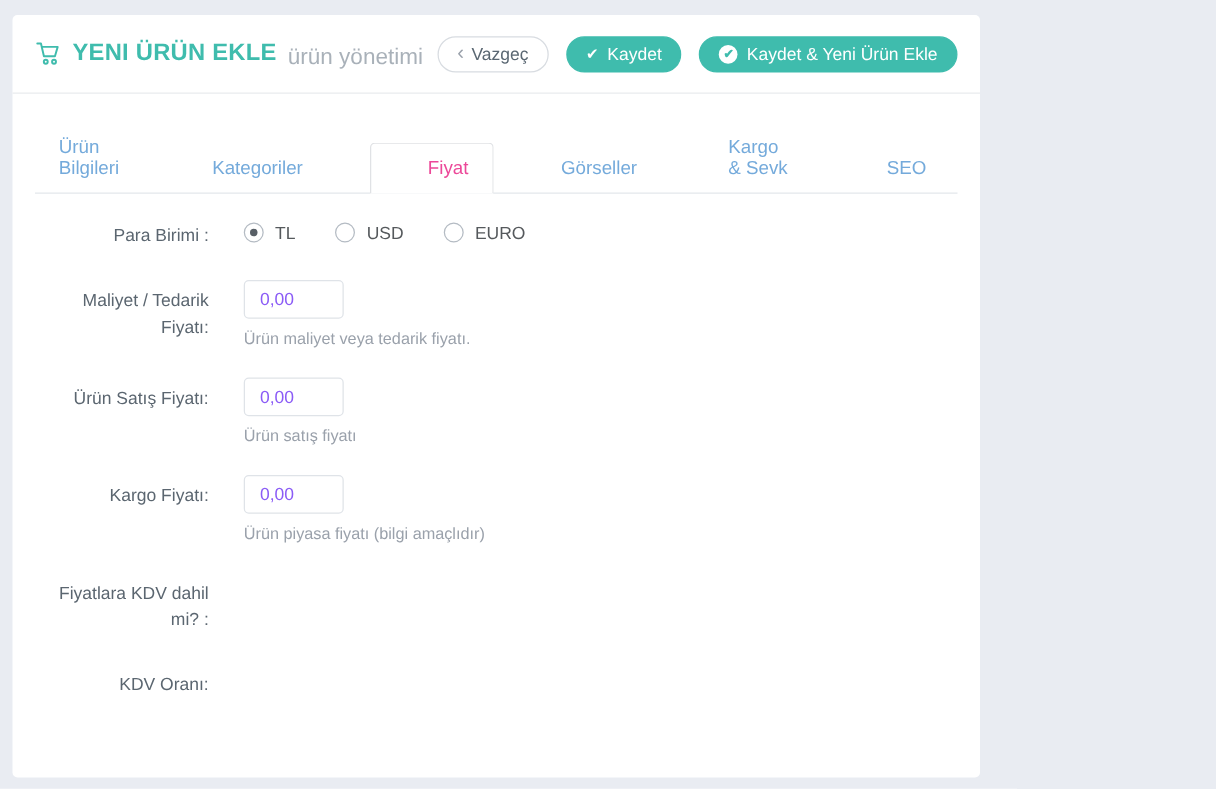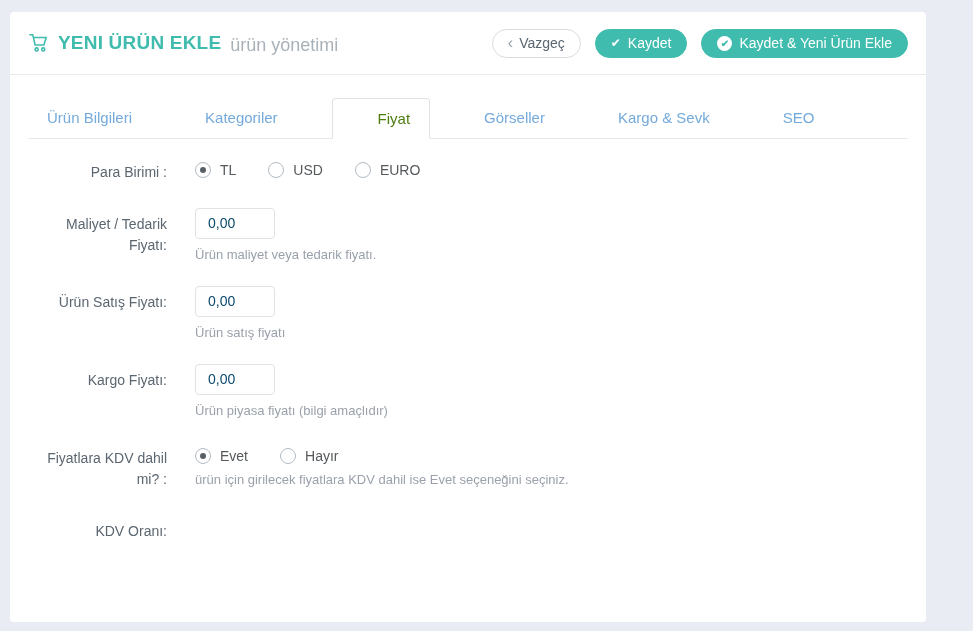--- a/index.html
+++ b/index.html
@@ -6,21 +6,21 @@
   html,body { width:973px; height:631px; }
   body {
     background:#e9ecf2;
     font-family:"Liberation Sans", sans-serif;
     position:relative;
     overflow:hidden;
   }
   .card {
     position:absolute;
     left:10px; top:12px;
-    width:916px; height:610px;
+    width:774px; height:610px;
     background:#ffffff;
     border-radius:4px;
   }
   
   .card-header {
     height:63px;
     display:flex;
     align-items:center;
     padding:0 18px 0 18px;
     border-bottom:1px solid #e9ebee;
@@ -71,34 +71,34 @@
     align-items:center;
     justify-content:center;
     color:#3fbcad;
     font-size:10px;
     margin-right:7px;
     font-weight:bold;
   }
   
   .tabs {
     display:flex;
-    align-items:flex-start;
+    align-items:flex-end;
     margin:23px 18px 0 18px;
     border-bottom:1px solid #e4e7eb;
     gap:29px;
   }
   .tab {
     padding:11px 19px 11px 19px;
     font-size:15px;
     color:#74aadb;
     cursor:pointer;
     margin-right:6px;
   }
   .tab.active {
-    color:#4d7c0f;
+    color:#ec4899;
     background:#fff;
     border:1px solid #e0e2e5;
     border-bottom:1px solid #fff;
     border-radius:4px 4px 0 0;
     margin-bottom:-1px;
     padding-left:45px;
   }
   
   .form { padding:17px 18px 0 18px; }
   .form-group { display:flex; align-items:flex-start; margin-bottom:24px; }
@@ -130,21 +130,21 @@
     background:#585f66;
   }
   .radio-label { font-size:14px; color:#55595c; margin-left:9px; }
   .text-input {
     width:80px;
     height:31px;
     border:1px solid #dfe3e8;
     border-radius:4px;
     padding:0 12px;
     font-size:14px;
-    color:#0c4a6e;
+    color:#8b5cf6;
     font-family:"Liberation Sans", sans-serif;
     outline:none;
   }
   .help-text {
     margin-top:8px;
     font-size:13px;
     color:#9aa1ab;
   }
 </style>
 </head>
@@ -228,33 +228,20 @@
     <div class="form-group">
       <div class="form-label">Kargo Fiyatı:</div>
       <div class="control-area">
         <input class="text-input" type="text" value="0,00" style="">
         <div class="help-text">Ürün piyasa fiyatı (bilgi amaçlıdır)</div>
       </div>
     </div>
 
     <div class="form-group">
       <div class="form-label">Fiyatlara KDV dahil mi? :</div>
-      <div class="control-area">
-        <div class="radio-row">
-          <div class="radio-option">
-            <span class="radio-dot checked"></span>
-            <span class="radio-label">Evet</span>
-          </div>
-          <div class="radio-option">
-            <span class="radio-dot"></span>
-            <span class="radio-label">Hayır</span>
-          </div>
-        </div>
-        <div class="help-text">ürün için girilecek fiyatlara KDV dahil ise Evet seçeneğini seçiniz.</div>
-      </div>
     </div>
 
     <div class="form-group">
       <div class="form-label">KDV Oranı:</div>
     </div>
 
   </div>
 </div>
 
 </body></html>

